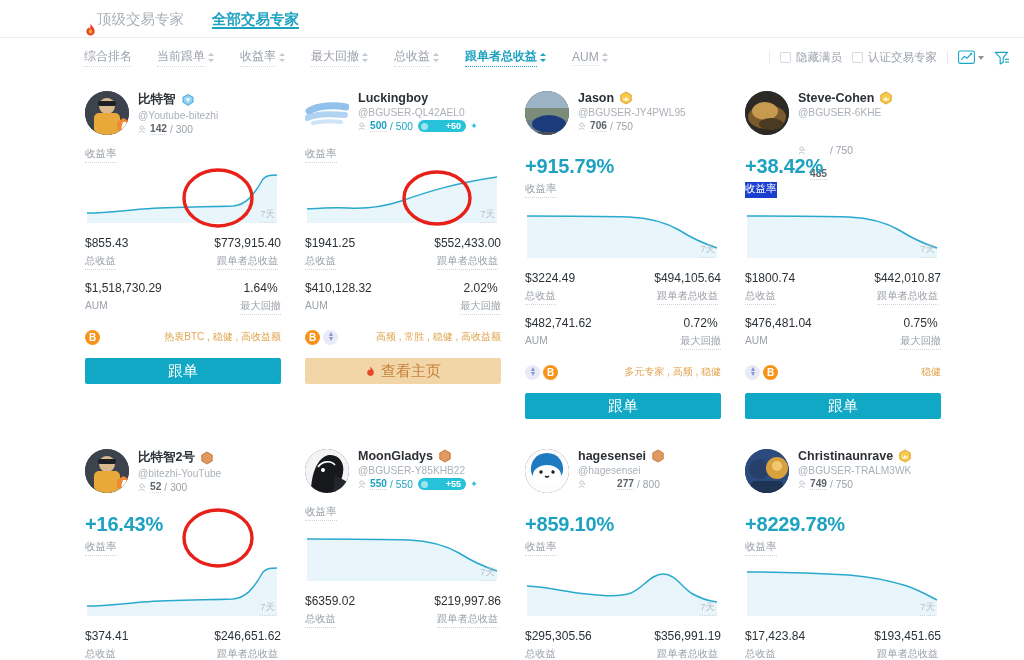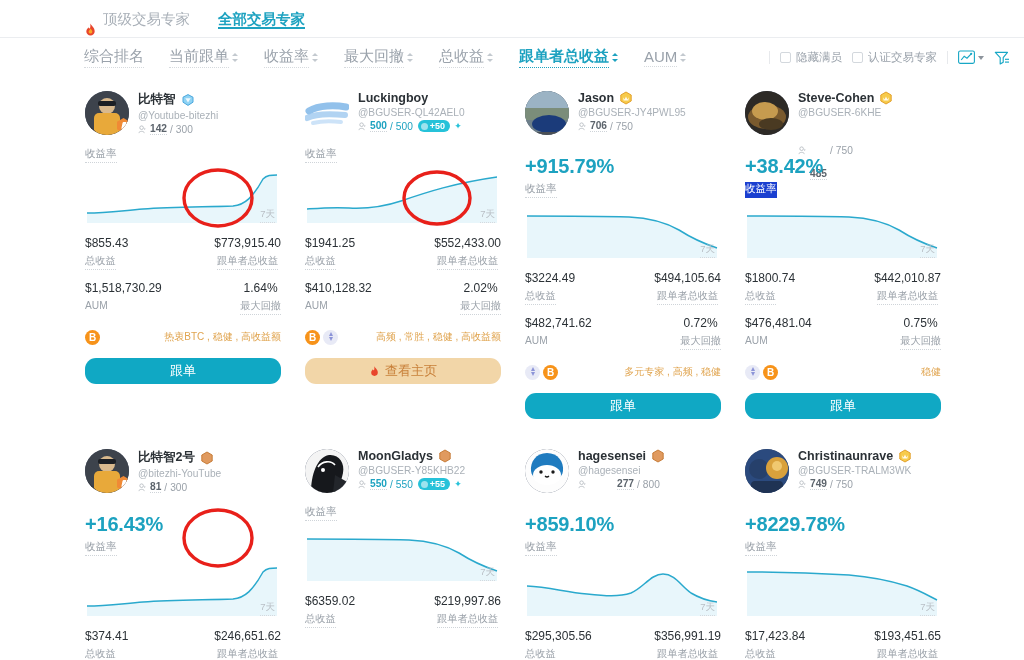--- a/index.html
+++ b/index.html
@@ -20,21 +20,20 @@
     display: flex;
     align-items: center;
     padding-left: 84px;
   }
   .nav-tab {
     font-size: 14.5px;
     color: #a9b0b8;
     margin-right: 28px;
     display: flex;
     align-items: center;
-    gap: 6px;
     cursor: pointer;
     height: 20px;
     line-height: 38px;
     position: relative;
     white-space: nowrap;
   }
   .nav-tab.active {
     color: #1da2c0;
     font-weight: bold;
   }
@@ -80,21 +79,21 @@
 
   
   .filterbar {
     position: relative;
     height: 39px;
     display: flex;
     align-items: center;
     padding-left: 84px;
   }
   .sortitem {
-    font-size: 15px;
+    font-size: 12px;
     color: #9aa2ab;
     margin-right: 25px;
     display: flex;
     align-items: center;
     gap: 3px;
     cursor: pointer;
     white-space: nowrap;
   }
   .sortitem.active { color: #1da2c0; font-weight: bold; }
   .caret { display: inline-block; width: 7px; height: 11px; position: relative; }
@@ -192,21 +191,21 @@
     margin-top: 2px; font-size: 10.2px; color: #9aa1a9;
   }
   .ppl { width: 9px; height: 9px; opacity: .7; }
   .fcount { font-weight: bold; color: #5c646c; }
   .fcount.full { color: #1da2c0; }
   .fslash { color: #9aa1a9; }
   .fslash.full { color: #1da2c0; }
   .addbadge {
     background: #26c2d9; color: #fff; font-size: 9px; font-weight: bold;
     border-radius: 8px; padding: 0px 5px 0px 3px;
-    display: inline-flex; align-items: center; gap: 2px;
+    display: inline-flex; align-items: center; gap: 18px;
     height: 12px; margin-left: 2px;
   }
   .addbadge .g { width:7px; height:7px; border-radius:50%; background:#fff; opacity:.55;}
   .sparkle { color: #26c2d9; font-size: 9px; margin-left: 1px; }
 
   .roi {
     font-size: 20px; font-weight: bold; color: #1da2c0;
     margin-top: 12px; letter-spacing: -.2px;
   }
   .roi-label {
@@ -253,22 +252,22 @@
     content: ""; position: absolute; left: 5.5px; top: 7.5px;
     width: 0; height: 0;
     border-left: 2.2px solid transparent; border-right: 2.2px solid transparent;
     border-top: 4.5px solid #8c94d8;
   }
   .tags { font-size: 10px; color: #e0a44f; text-align: right; white-space: nowrap; }
 
   .cta {
     height: 26px; margin-top: 12px;
     display: flex; align-items: center; justify-content: center;
-    font-size: 13px; color: #fff; cursor: pointer;
-    background: #10a8c4; border-radius: 11px;
+    font-size: 15px; color: #fff; cursor: pointer;
+    background: #10a8c4; border-radius: 2px;
     gap: 5px;
   }
   .cta.secondary { background: #f2d6a8; color: #c8803a; }
 
   .row2 { margin-top: 16px; }
 </style>
 </head>
 <body>
 
 <div id="root">
@@ -654,21 +653,21 @@
                 <path d="M7 1 L12.2 4 L12.2 10 L7 13 L1.8 10 L1.8 4Z" fill="#e09a5f" stroke="#c3762f" stroke-width=".9"></path>
               </svg>
             </div>
             <div class="handle">@bitezhi-YouTube</div>
             <div class="followline">
               <svg class="ppl" viewBox="0 0 10 10">
                 <circle cx="4" cy="3" r="2" fill="none" stroke="#9aa1a9" stroke-width="1"></circle>
                 <path d="M1 9 C1 6.4 7 6.4 7 9" fill="none" stroke="#9aa1a9" stroke-width="1"></path>
                 <path d="M7.2 3.2 a1.6 1.6 0 0 1 0 2.2" fill="none" stroke="#9aa1a9" stroke-width=".9"></path>
               </svg>
-              <span class="fcount" style="border-bottom:1px dotted #cfd4d9;">81</span>
+              <span class="fcount" style="border-bottom:1px dotted #cfd4d9;">52</span>
               <span class="fslash">/</span>
               <span class="fslash">300</span>
             </div>
           </div>
         </div>
         <div class="roi">+16.43%</div>
         <div><span class="roi-label">收益率</span></div>
         <div class="spark">
           <svg viewBox="0 0 196 52" preserveAspectRatio="none">
             <path d="M2,40 C20,40 34,38 58,36 C86,34 120,34 148,33 C160,32 168,24 178,6 C182,2 186,2 192,2 L192,50 L2,50 Z" fill="#e8f6fb"></path>

